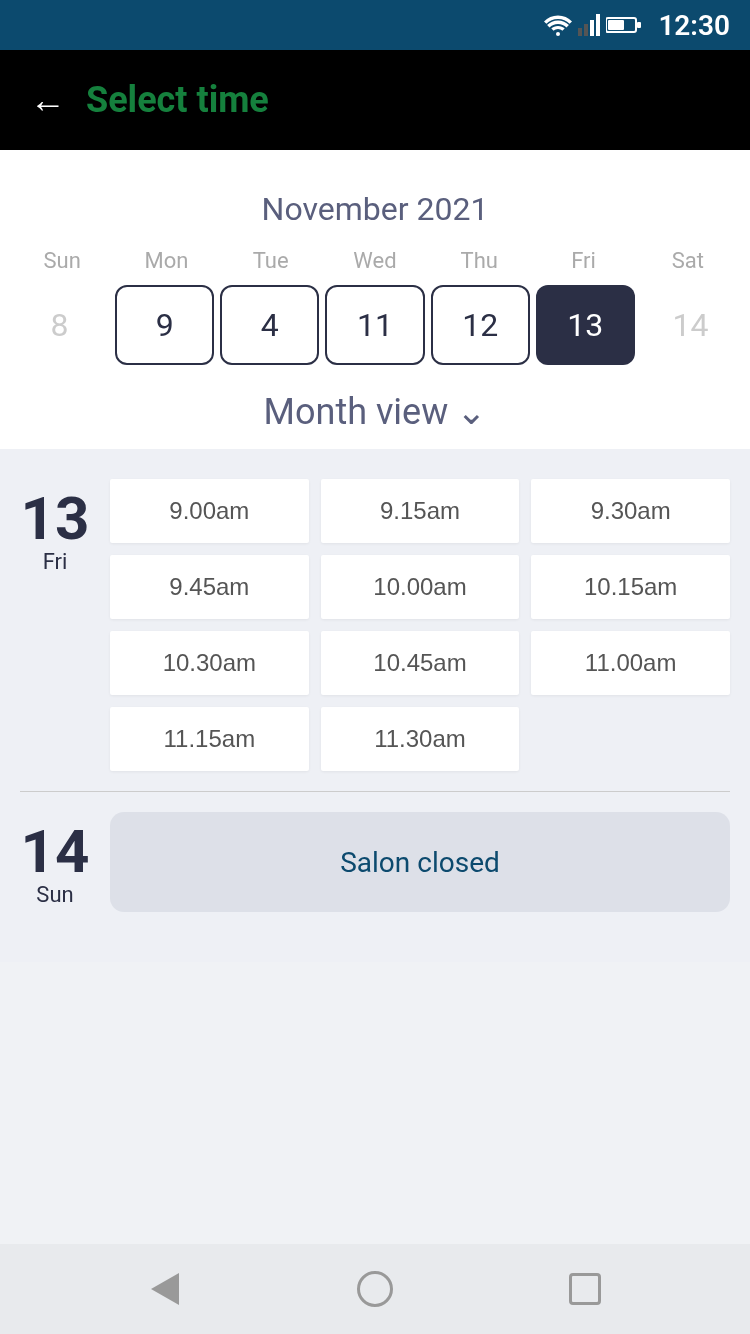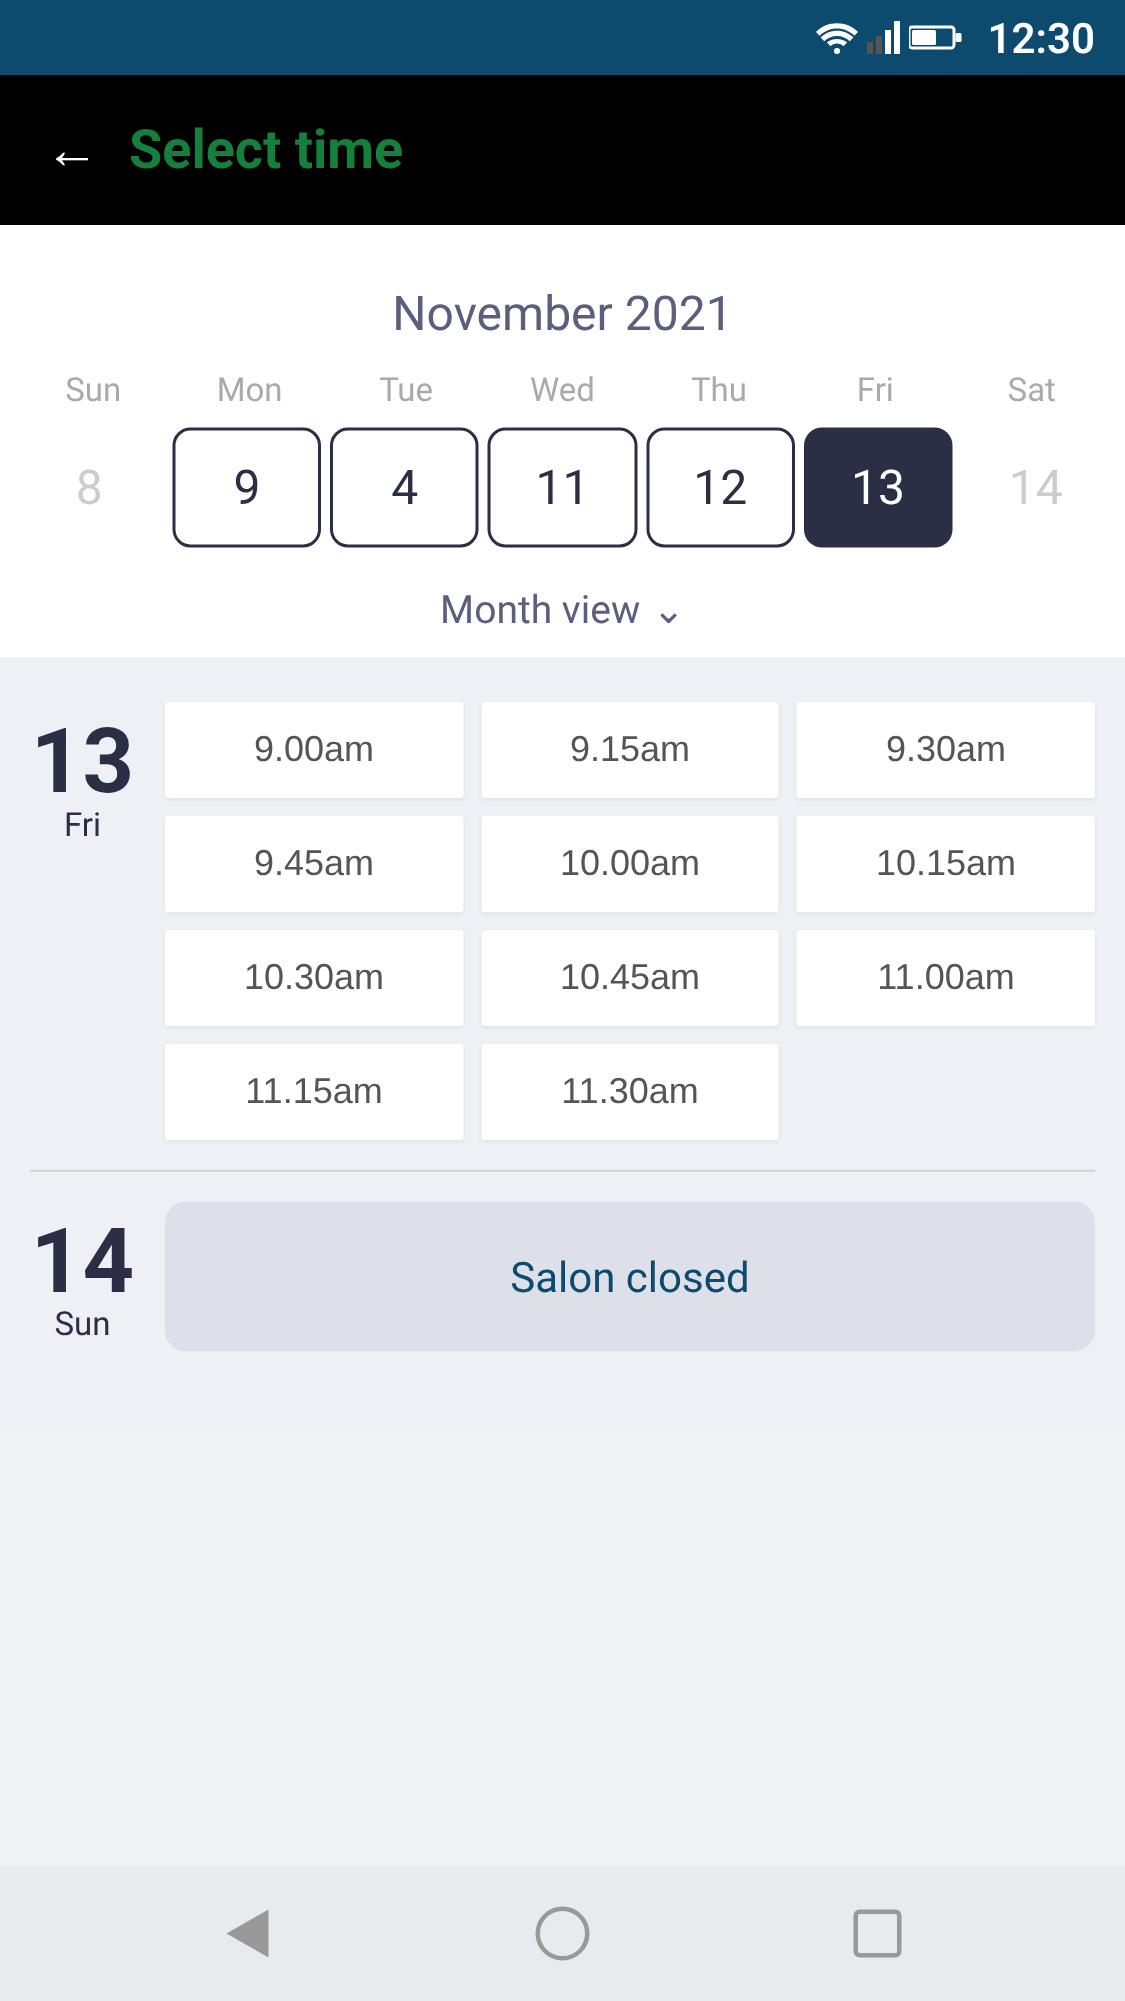--- a/index.html
+++ b/index.html
@@ -115,21 +115,21 @@
     
     .month-view-toggle {
       display: flex;
       align-items: center;
       justify-content: center;
       padding: 10px 0 16px 0;
       cursor: pointer;
       gap: 8px;
     }
     .month-view-toggle span {
-      font-size: 26px;
+      font-size: 36px;
       color: #5a5f7d;
     }
     .chevron-down {
       font-size: 26px;
       color: #5a5f7d;
     }
 
     
     .slots-section {
       background: #eef0f5;

